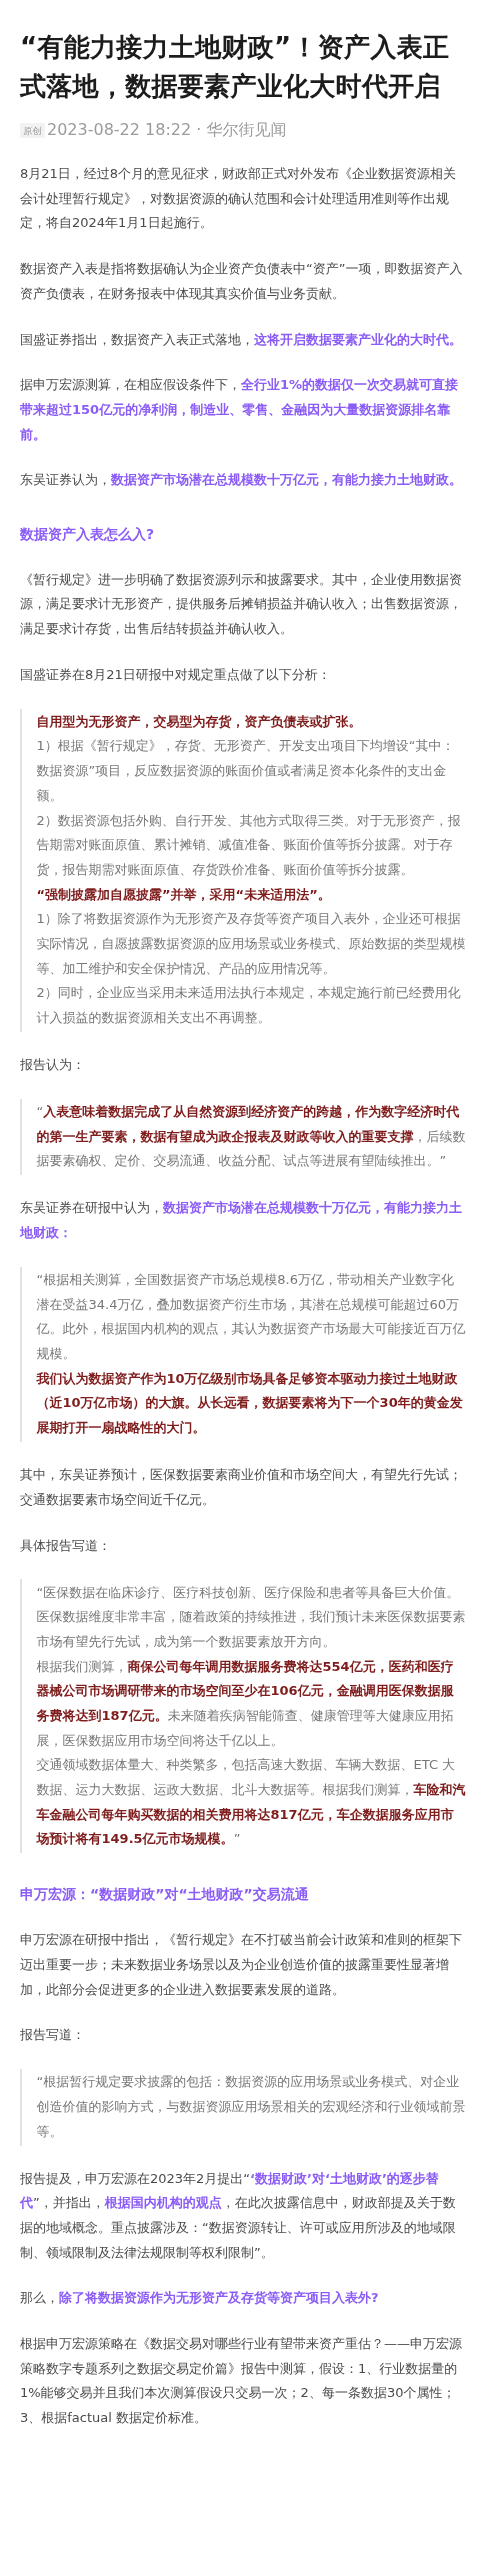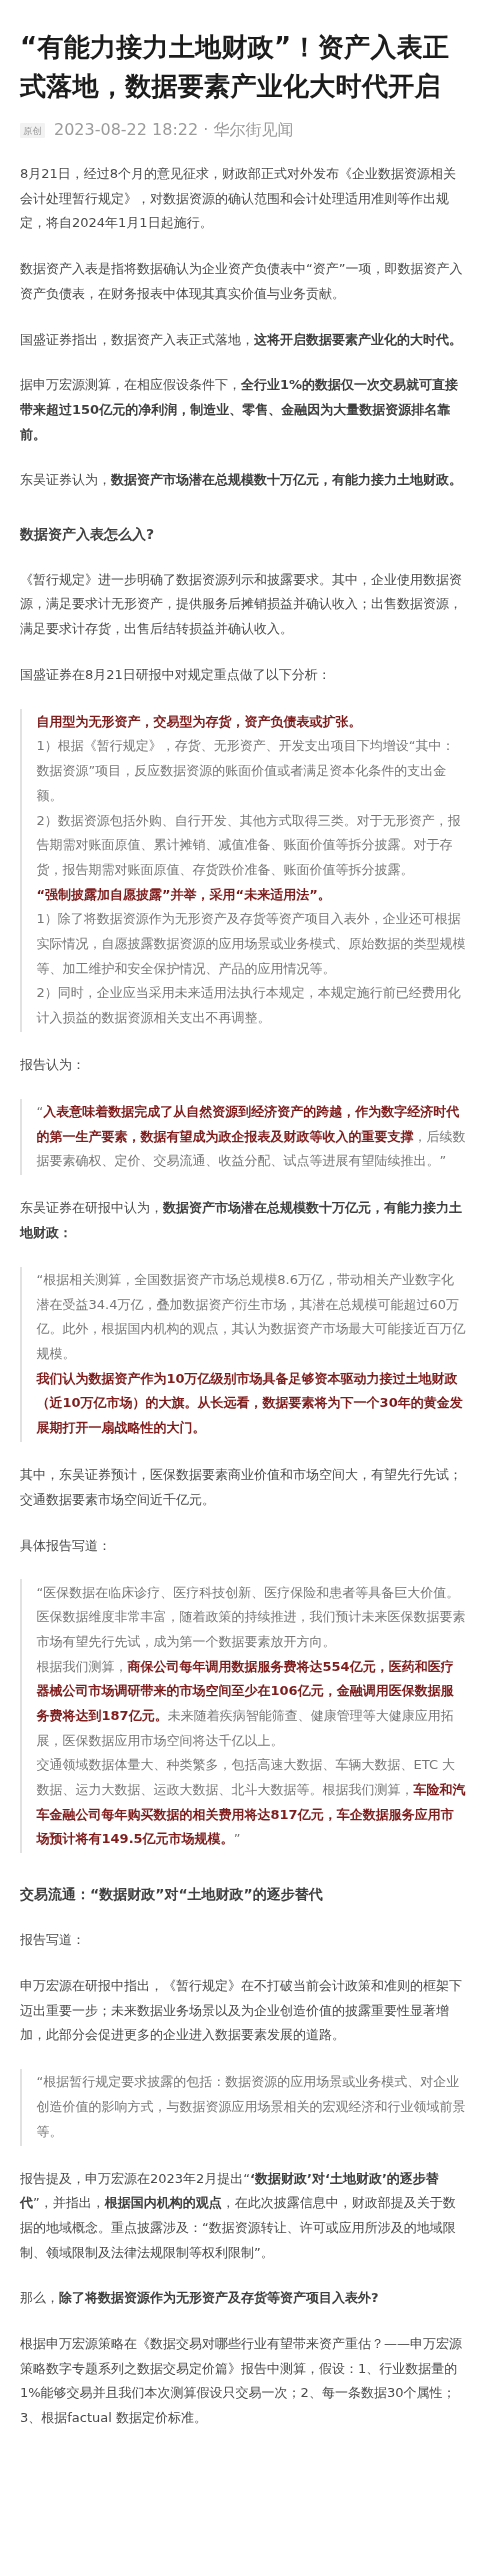--- a/index.html
+++ b/index.html
@@ -15,21 +15,21 @@
     line-height: 1.5;
     font-weight: 700;
     color: #1c1c1c;
     margin: 9.2px 0 14.5px 0;
     letter-spacing: 0.3px;
   }
 
   .meta-row {
     display: flex;
     align-items: center;
-    gap: 9px;
+    gap: 2px;
     margin: 0 0 6.6px 0;
   }
   .badge {
     background: #f2f2f2;
     color: #9b9b9b;
     font-size: 9.2px;
     line-height: 1;
     padding: 2.6px 3.3px;
     border-radius: 1.3px;
     flex: 0 0 auto;
@@ -39,21 +39,21 @@
     font-size: 16px;
   }
 
   .para {
     font-size: 13px;
     line-height: 1.9;
     color: #4a4a4a;
     margin: 21px 0;
     word-break: break-word;
   }
-  .para strong, .sec-h { color: #404040; }
+  .para strong, .sec-h { color: #8b5cf6; }
   .para strong { font-weight: 700; }
 
   .sec-h {
     font-size: 14px;
     line-height: 1.7;
     font-weight: 700;
     margin: 30px 0 21px 0;
   }
 
   .quote {
@@ -107,23 +107,23 @@
         <p class="quote-line"><span>“根据相关测算，全国数据资产市场总规模8.6万亿，带动相关产业数字化潜在受益34.4万亿，叠加数据资产衍生市场，其潜在总规模可能超过60万亿。此外，根据国内机构的观点，其认为数据资产市场最大可能接近百万亿规模。</span></p>
         <p class="quote-line"><strong>我们认为数据资产作为10万亿级别市场具备足够资本驱动力接过土地财政（近10万亿市场）的大旗。从长远看，数据要素将为下一个30年的黄金发展期打开一扇战略性的大门。</strong></p>
       </blockquote>
       <p class="para"><span>其中，东吴证券预计，医保数据要素商业价值和市场空间大，有望先行先试；交通数据要素市场空间近千亿元。</span></p>
       <p class="para"><span>具体报告写道：</span></p>
       <blockquote class="quote">
         <p class="quote-line"><span>“医保数据在临床诊疗、医疗科技创新、医疗保险和患者等具备巨大价值。医保数据维度非常丰富，随着政策的持续推进，我们预计未来医保数据要素市场有望先行先试，成为第一个数据要素放开方向。</span></p>
         <p class="quote-line"><span>根据我们测算，</span><strong>商保公司每年调用数据服务费将达554亿元，医药和医疗器械公司市场调研带来的市场空间至少在106亿元，金融调用医保数据服务费将达到187亿元。</strong><span>未来随着疾病智能筛查、健康管理等大健康应用拓展，医保数据应用市场空间将达千亿以上。</span></p>
         <p class="quote-line"><span>交通领域数据体量大、种类繁多，包括高速大数据、车辆大数据、ETC 大数据、运力大数据、运政大数据、北斗大数据等。根据我们测算，</span><strong>车险和汽车金融公司每年购买数据的相关费用将达817亿元，车企数据服务应用市场预计将有149.5亿元市场规模。</strong><span>”</span></p>
       </blockquote>
-      <h2 class="sec-h"><span>交易流通：“数据财政”对“土地财政”的逐步替代</span></h2>
+      <h2 class="sec-h"><span>申万宏源：“数据财政”对“土地财政”交易流通</span></h2>
+      <p class="para"><span>申万宏源在研报中指出，《暂行规定》在不打破当前会计政策和准则的框架下迈出重要一步；未来数据业务场景以及为企业创造价值的披露重要性显著增加，此部分会促进更多的企业进入数据要素发展的道路。</span></p>
       <p class="para"><span>报告写道：</span></p>
-      <p class="para"><span>申万宏源在研报中指出，《暂行规定》在不打破当前会计政策和准则的框架下迈出重要一步；未来数据业务场景以及为企业创造价值的披露重要性显著增加，此部分会促进更多的企业进入数据要素发展的道路。</span></p>
       <blockquote class="quote">
         <p class="quote-line"><span>“根据暂行规定要求披露的包括：数据资源的应用场景或业务模式、对企业创造价值的影响方式，与数据资源应用场景相关的宏观经济和行业领域前景等。</span></p>
       </blockquote>
       <p class="para"><span>报告提及，申万宏源在2023年2月提出“</span><strong>‘数据财政’对‘土地财政’的逐步替代</strong><span>”，并指出，</span><strong>根据国内机构的观点</strong><span>，在此次披露信息中，财政部提及关于数据的地域概念。重点披露涉及：“数据资源转让、许可或应用所涉及的地域限制、领域限制及法律法规限制等权利限制”。</span></p>
       <p class="para"><span>那么，</span><strong>除了将数据资源作为无形资产及存货等资产项目入表外?</strong></p>
       <p class="para"><span>根据申万宏源策略在《数据交易对哪些行业有望带来资产重估？——申万宏源策略数字专题系列之数据交易定价篇》报告中测算，假设：1、行业数据量的1%能够交易并且我们本次测算假设只交易一次；2、每一条数据30个属性；3、根据factual 数据定价标准。</span></p>
     </main>
 </div>
 
 

